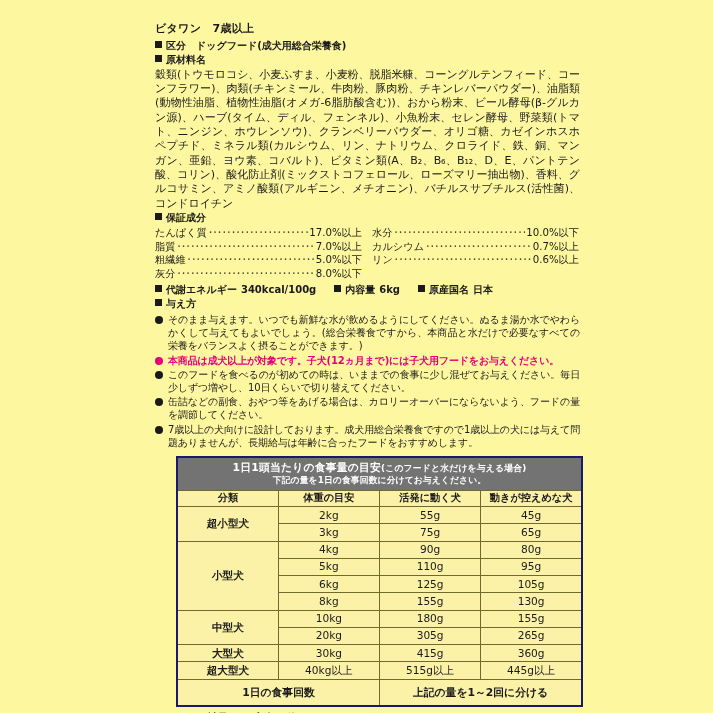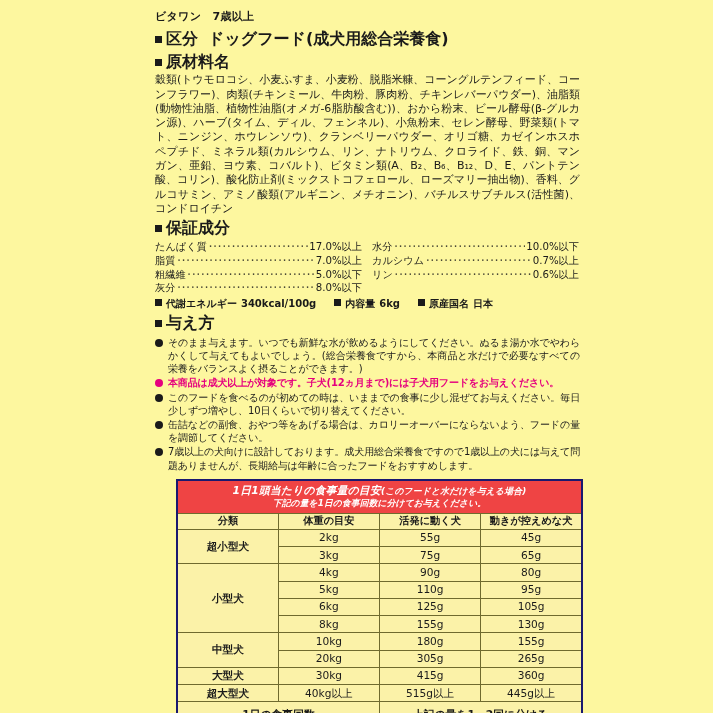--- a/index.html
+++ b/index.html
@@ -24,25 +24,25 @@
   }
   .label-body {
     width: 425px;
   }
 
   
   .product-title {
     font-size: 11px;
     font-weight: bold;
     letter-spacing: 0.3px;
-    margin: 4px 0 2px 0;
+    margin: 16px 0 2px 0;
     line-height: 1.35;
   }
   .sec-head {
-    font-size: 16px;
+    font-size: 10px;
     font-weight: bold;
     line-height: 1.45;
     margin: 0;
     display: flex;
     align-items: baseline;
     gap: 4px;
   }
   .sq {
     display: inline-block;
     width: 7px;
@@ -146,25 +146,24 @@
     table-layout: fixed;
   }
   .feed-table th, .feed-table td {
     border: 1px solid #6f6a2e;
     text-align: center;
     font-size: 10.2px;
     padding: 1px 8px;
     line-height: 1.25;
   }
   .ft-title {
-    background: #ef4444;
+    background: #737373;
     color: #ffffff;
     border: none !important;
     padding: 3px 0 4px 0 !important;
-    font-style: italic;
   }
   .ft-title .t1 {
     font-size: 10.8px;
     font-weight: bold;
     letter-spacing: 0.2px;
   }
   .ft-title .t1 small {
     font-size: 8.8px;
     font-weight: bold;
   }

